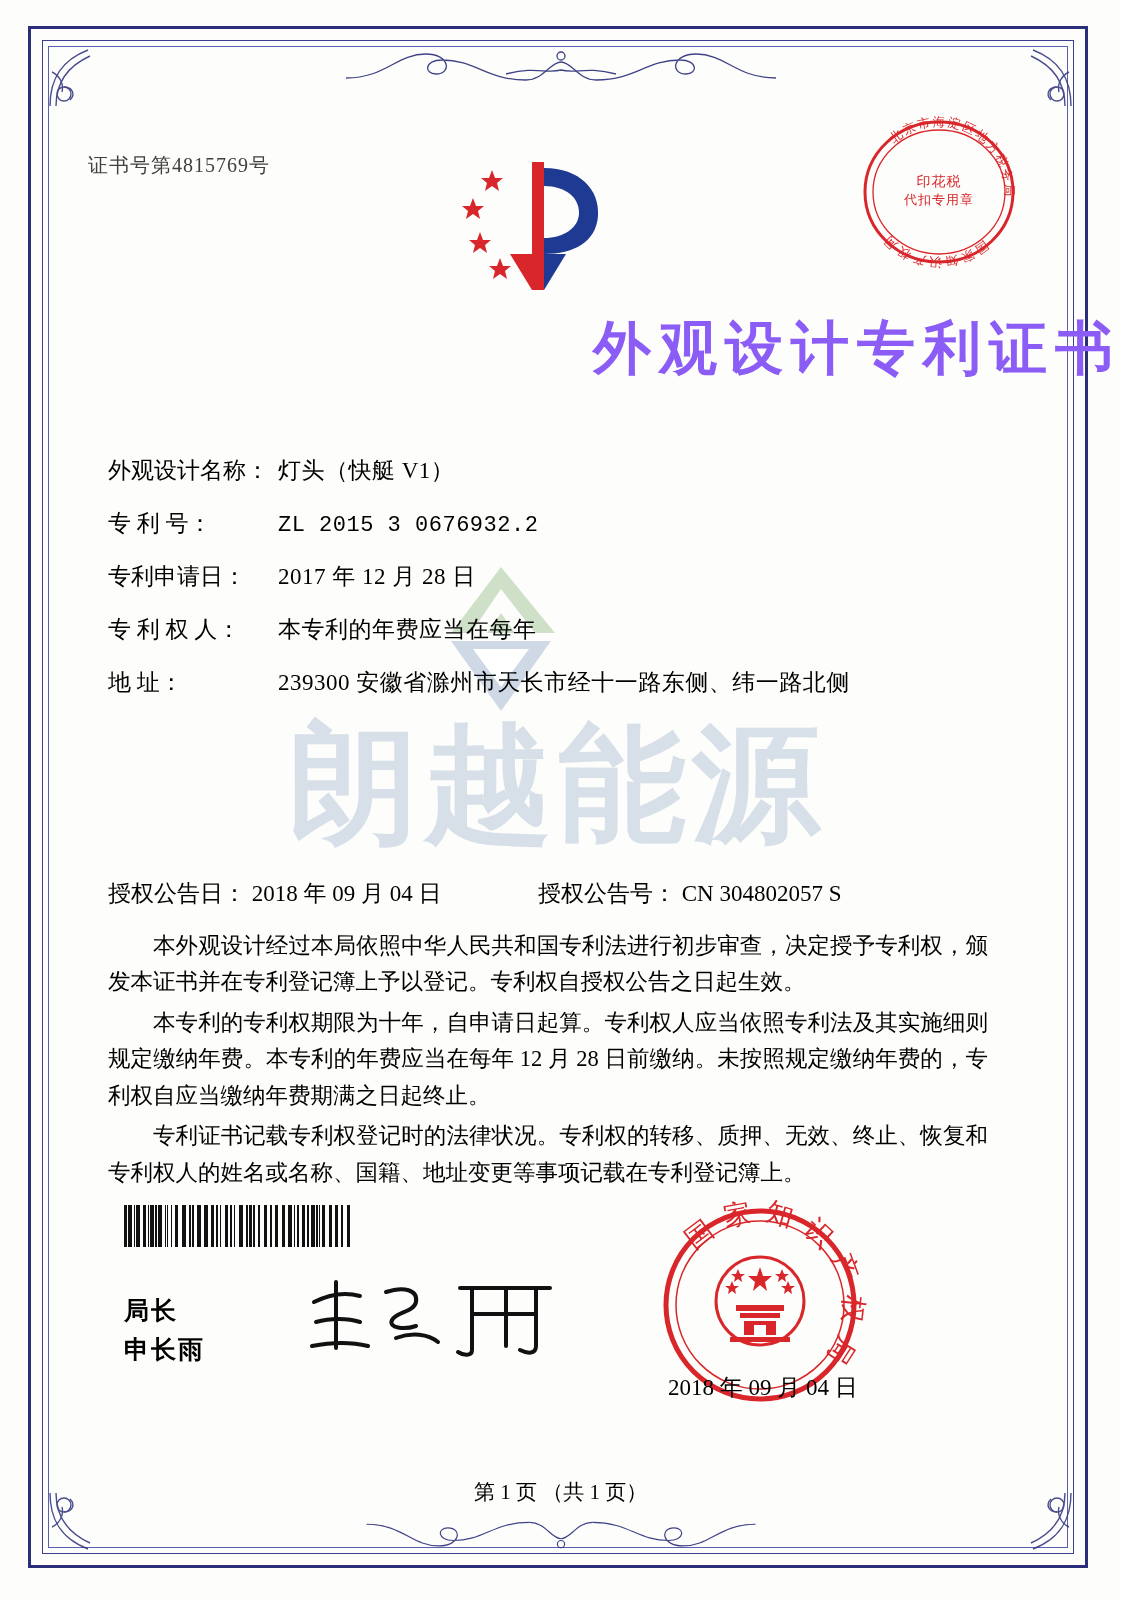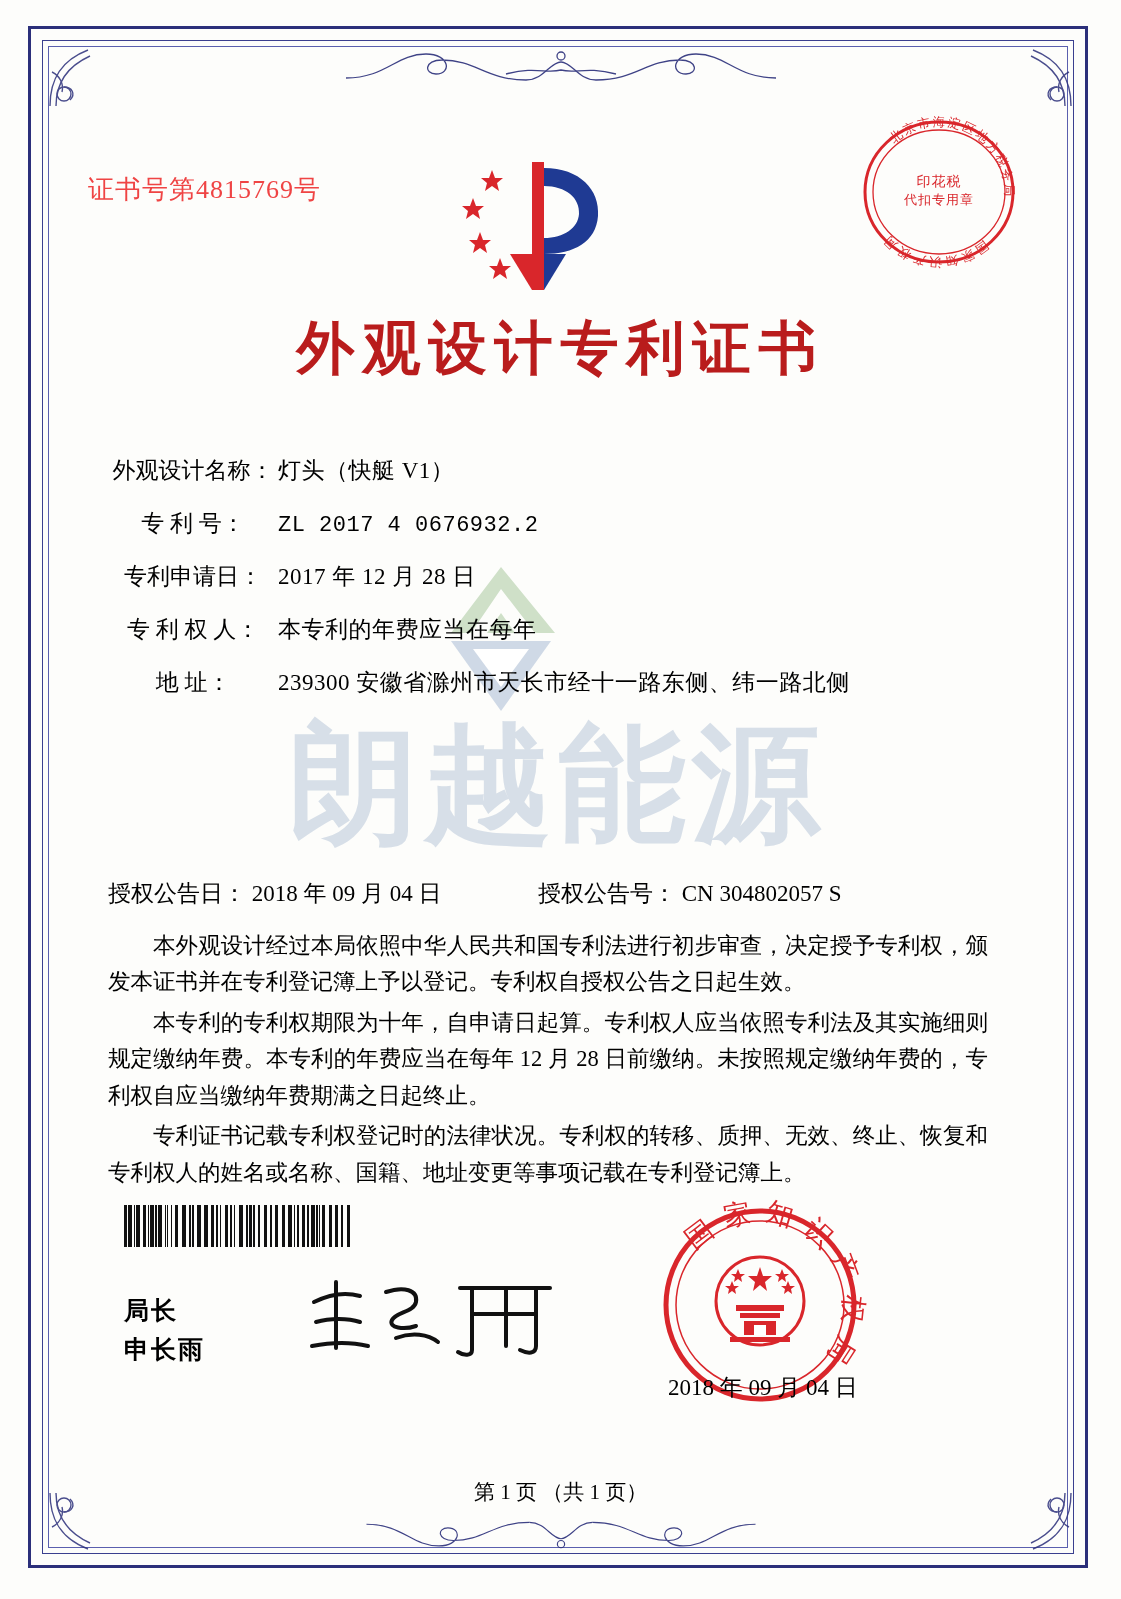--- a/index.html
+++ b/index.html
@@ -96,42 +96,42 @@
     font-weight: bold;
     color: #d7dfe8;
     letter-spacing: 6px;
     line-height: 1;
     white-space: nowrap;
   }
 
   
   .cert-no {
     position: absolute;
-    left: 88px; top: 172px;
-    font-size: 26px;
-    color: #ef4444;
+    left: 88px; top: 152px;
+    font-size: 20px;
+    color: #404040;
     letter-spacing: 1px;
     z-index: 3;
   }
   .emblem {
     position: absolute;
     left: 440px; top: 150px;
     width: 190px; height: 150px;
     z-index: 3;
   }
   .emblem svg { width: 100%; height: 100%; display:block; }
 
   .title {
     position: absolute;
     left: 0; right: 0; top: 310px;
-    text-align: center;
+    text-align: right;
     font-size: 58px;
     font-weight: bold;
     letter-spacing: 8px;
-    color: #b91c1c;
+    color: #8b5cf6;
     z-index: 3;
   }
 
   
   .stamp-tax {
     position: absolute;
     right: 98px; top: 108px;
     width: 168px; height: 168px;
     z-index: 4;
   }
@@ -149,21 +149,20 @@
     align-items: baseline;
     margin-bottom: 22px;
     font-size: 23px;
     color: #000;
   }
   .f-label {
     flex: none;
     width: 170px;
     letter-spacing: 0px;
     white-space: nowrap;
-    text-align: center;
   }
   .f-value {
     font-size: 23px;
     letter-spacing: .5px;
   }
   .f-value.mono { font-family: "Liberation Mono", "DejaVu Sans Mono", monospace; font-size: 22px; }
 
   .grant-row {
     position: absolute;
     left: 108px; top: 878px;
@@ -360,21 +359,21 @@
 
   <div class="title">外观设计专利证书</div>
 
   <div class="fields">
     <div class="f-row">
       <div class="f-label">外观设计名称：</div>
       <div class="f-value">灯头（快艇 V1）</div>
     </div>
     <div class="f-row">
       <div class="f-label">专  利  号：</div>
-      <div class="f-value mono">ZL 2017 4 0676932.2</div>
+      <div class="f-value mono">ZL 2015 3 0676932.2</div>
     </div>
     <div class="f-row">
       <div class="f-label">专利申请日：</div>
       <div class="f-value">2017 年 12 月 28 日</div>
     </div>
     <div class="f-row">
       <div class="f-label">专 利 权 人：</div>
       <div class="f-value">本专利的年费应当在每年</div>
     </div>
     <div class="f-row">

